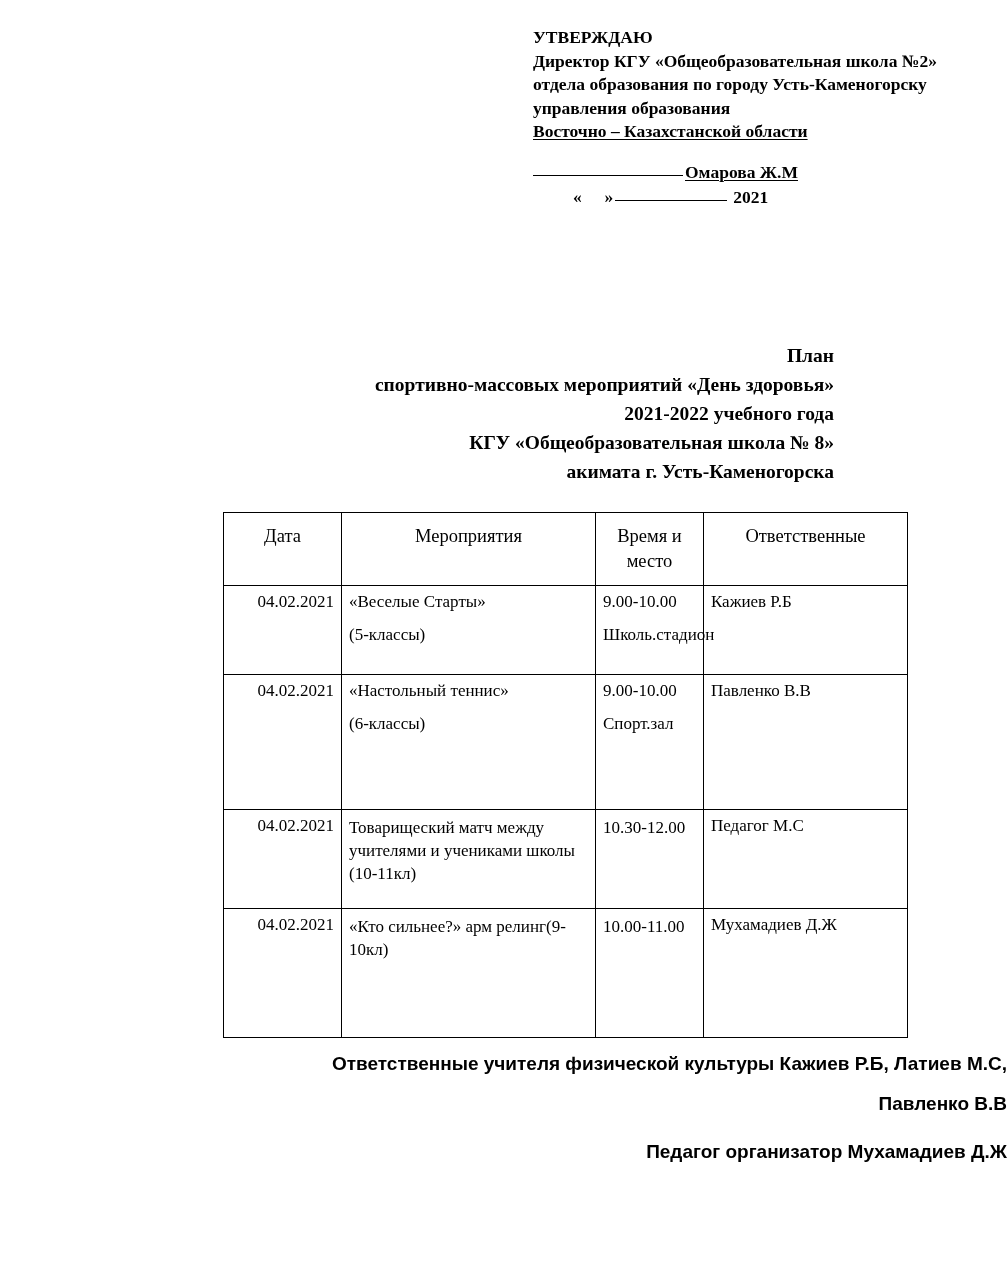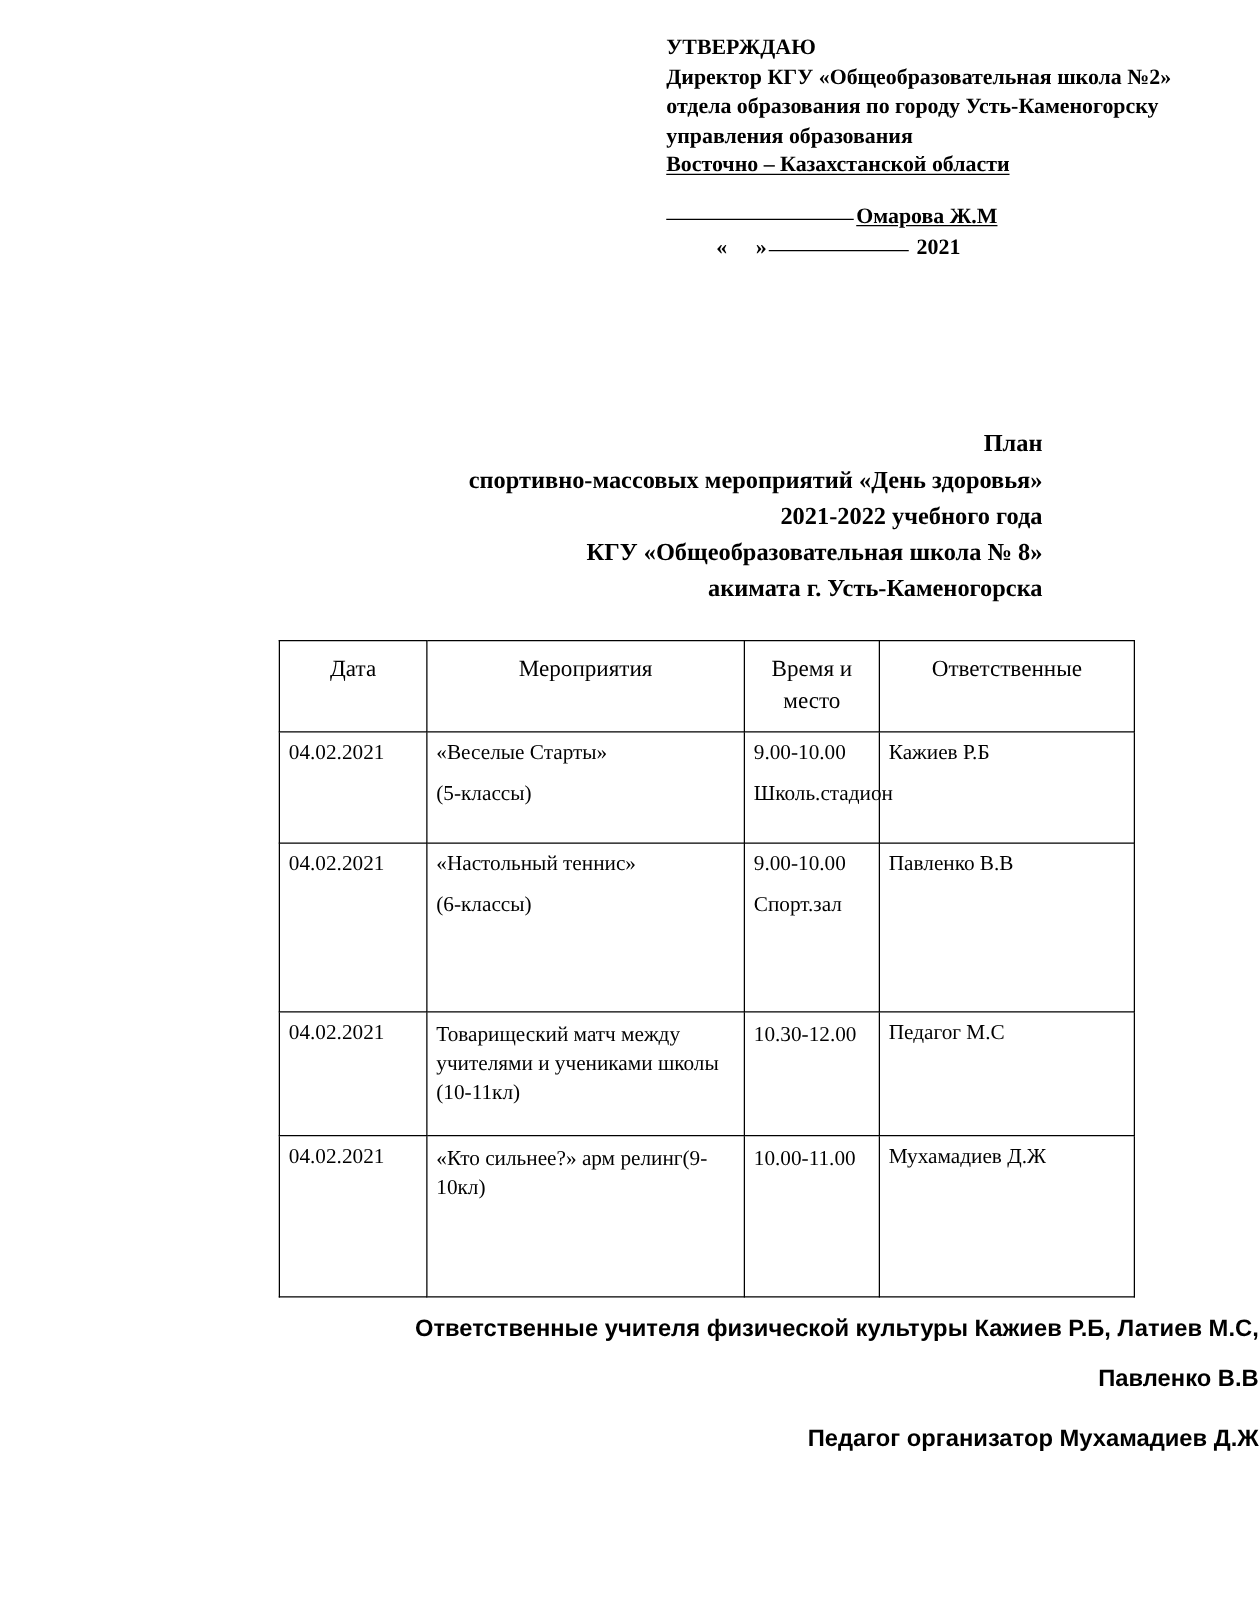--- a/index.html
+++ b/index.html
@@ -100,21 +100,21 @@
     line-height: 25px;
     padding-top: 11px;
     padding-bottom: 11px;
     vertical-align: top;
   }
   col.c-date { width: 118px; }
   col.c-event { width: 254px; }
   col.c-time { width: 108px; }
   col.c-resp { width: 204px; }
 
-  td.date-cell { text-align: left; }
+  td.date-cell { text-align: right; }
   td .sub-line { display: block; margin-top: 13px; }
   td .sub-line-tight { display: block; }
   .row-h1 td { height: 78px; }
   .row-h2 td { height: 124px; }
   .row-h3 td { height: 88px; }
   .row-h4 td { height: 118px; }
   .cell-lines { line-height: 23px; }
 
   
   .footer {

